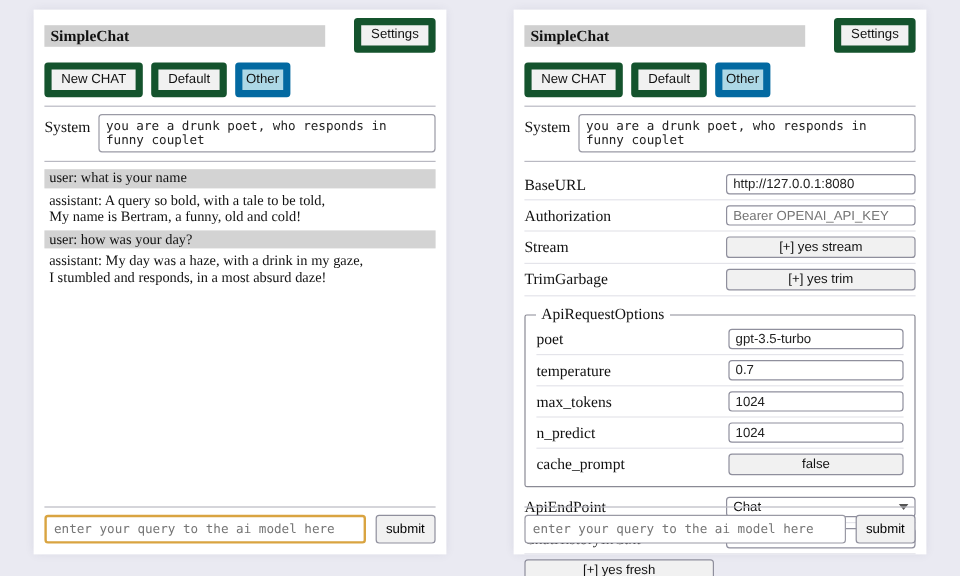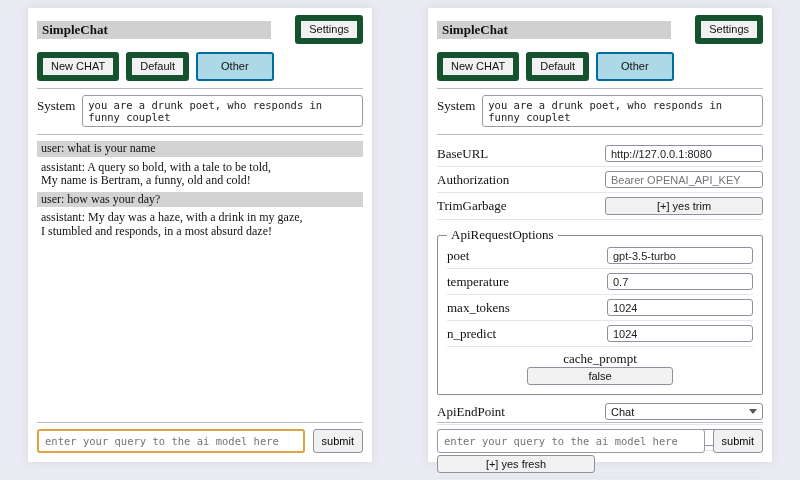--- a/index.html
+++ b/index.html
@@ -23,21 +23,21 @@
     font-family:"Liberation Serif",serif;font-weight:bold;font-size:13px;
     padding:2px 5px;line-height:14px;color:#111;
   }
   .btn{
     font-family:"Liberation Sans",sans-serif;font-size:11px;color:#111;
     background:#f1f1f1;border:6px solid #14532d;border-radius:3px;
     padding:2px 8px;cursor:pointer;line-height:13px;
   }
   .chat-btn-row{display:flex;gap:7px;margin-top:8px;}
   .btn.selected{
-    background:#add8e6;border:2px solid #0369a1;padding:1px 23px;
+    background:#add8e6;border:6px solid #0369a1;padding:1px 3px;
   }
   hr{border:none;border-top:1px solid #b9b9c2;margin:7px 0 6px 0;}
 
   
   .system-row{display:flex;gap:7px;align-items:flex-start;font-size:13px;margin-top:2px;}
   .system-label{padding-top:3px;color:#111;}
   .system-textarea{
     flex:1;height:24px;resize:none;
     font-family:"DejaVu Sans Mono",monospace;font-size:10.5px;color:#222;
     border:1px solid #9a9aa5;border-radius:3px;padding:3px 5px;outline:none;
@@ -178,20 +178,26 @@
       <input class="sinput" type="text" value="http://127.0.0.1:8080" style="">
     </span>
   </div>
   <div class="srow">
     <span class="slabel">Authorization</span>
     <span class="sctrl">
       <input class="sinput" type="text" placeholder="Bearer OPENAI_API_KEY" style="">
     </span>
   </div>
   <div class="srow">
+    <span class="slabel">Stream</span>
+    <span class="sctrl">
+      <button class="sbtn">[+] yes stream</button>
+    </span>
+  </div>
+  <div class="srow">
     <span class="slabel">TrimGarbage</span>
     <span class="sctrl">
       <button class="sbtn">[+] yes trim</button>
     </span>
   </div>
 
   <fieldset class="api-options">
     <legend>ApiRequestOptions</legend>
     <div class="srow">
       <span class="slabel">poet</span>
@@ -210,21 +216,21 @@
       <span class="sctrl">
         <input class="sinput" type="text" value="1024" style="">
       </span>
     </div>
     <div class="srow">
       <span class="slabel">n_predict</span>
       <span class="sctrl">
         <input class="sinput" type="text" value="1024" style="">
       </span>
     </div>
-    <div class="srow" style="border-bottom:none;flex-direction:column;">
+    <div class="srow" style="border-bottom:none;">
       <span class="slabel">cache_prompt</span>
       <span class="sctrl">
         <button class="sbtn">false</button>
       </span>
     </div>
   </fieldset>
 
   <div class="srow">
     <span class="slabel">ApiEndPoint</span>
     <span class="sctrl">

